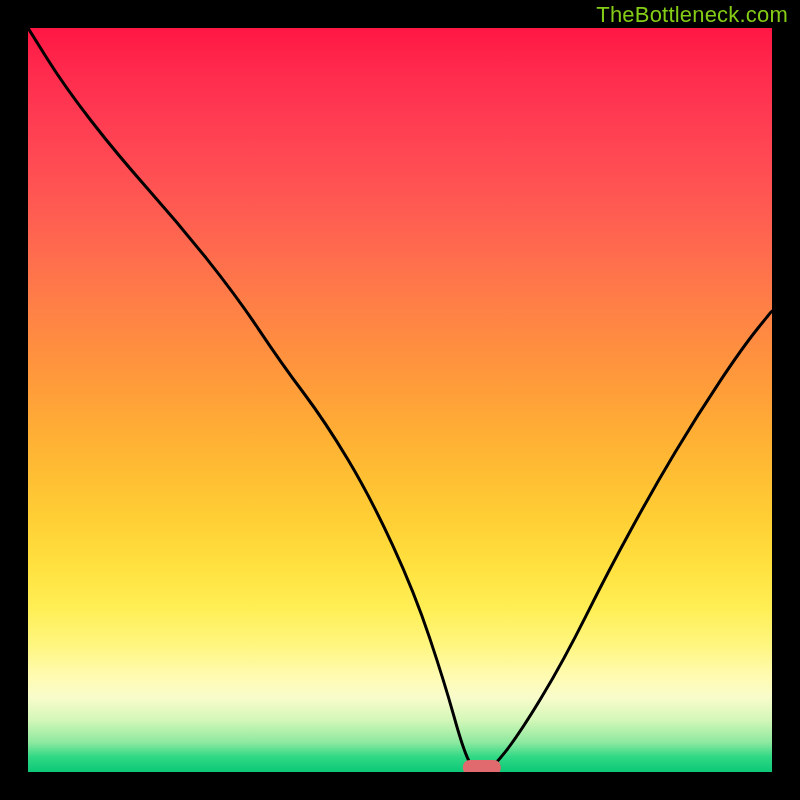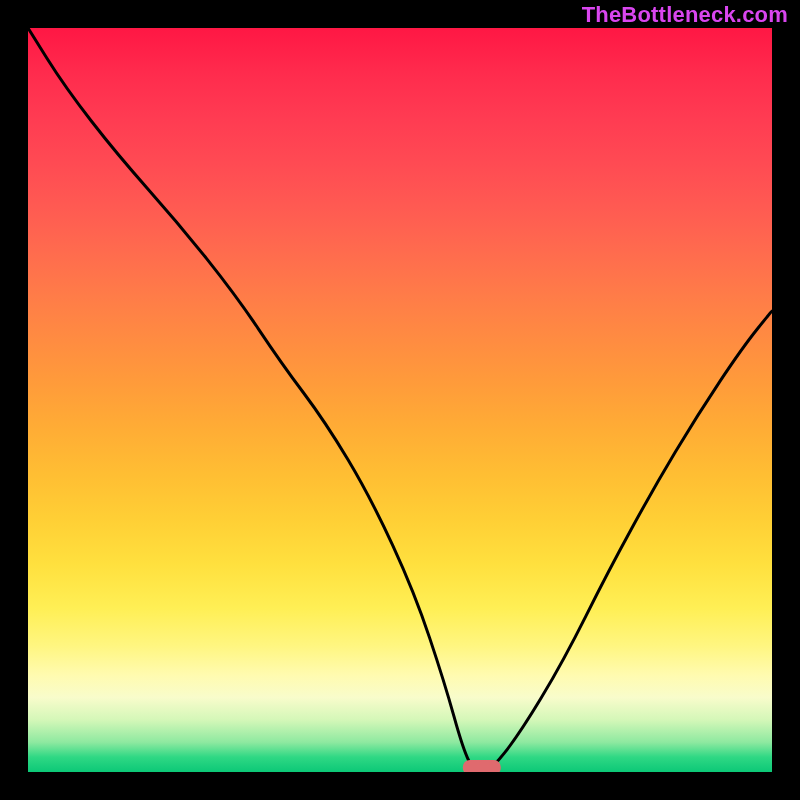--- a/index.html
+++ b/index.html
@@ -16,23 +16,23 @@
     top: 0;
     left: 0;
     width: 800px;
     height: 800px;
     background: #000;
   }
   .watermark {
     position: absolute;
     top: 2px;
     right: 12px;
-    color: #d946ef;
+    color: #84cc16;
     font-size: 22px;
-    font-weight: 700;
+    font-weight: 400;
     letter-spacing: 0.2px;
     user-select: none;
   }
   .plot {
     position: absolute;
     top: 28px;
     left: 28px;
     width: 744px;
     height: 744px;
   }

